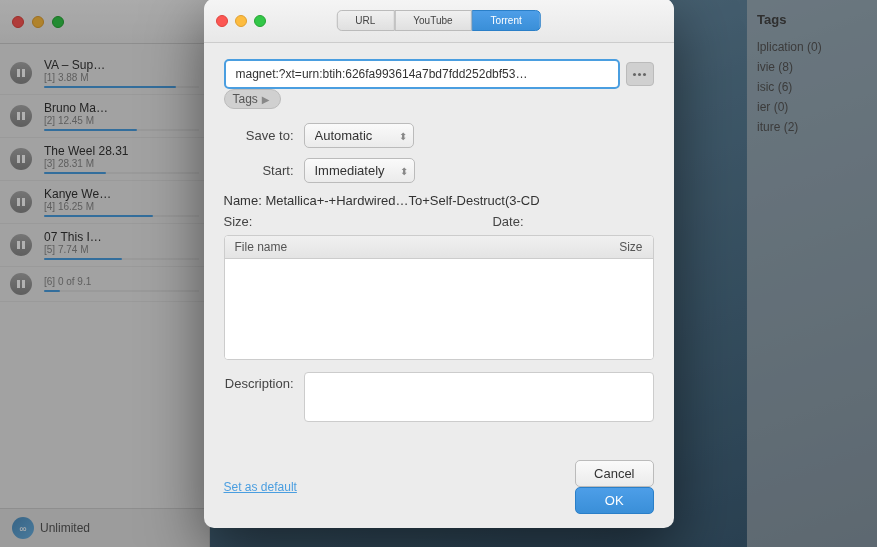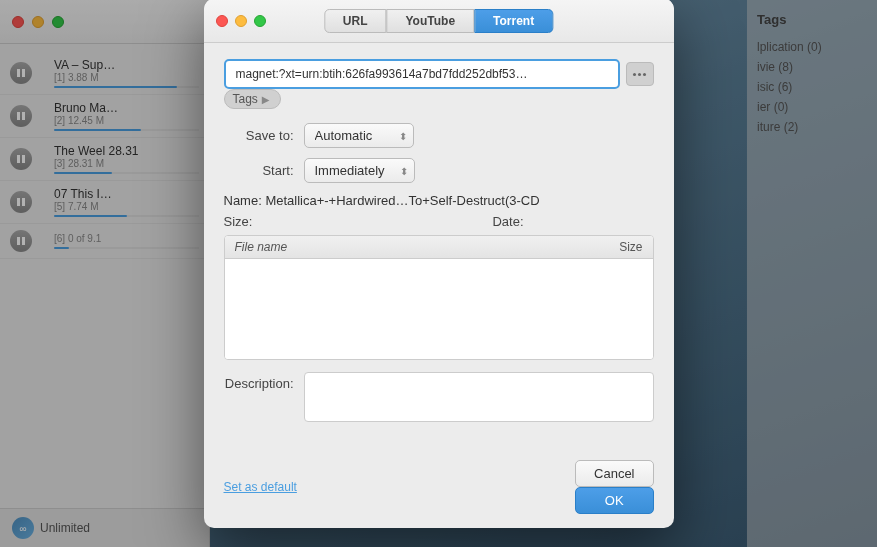--- a/index.html
+++ b/index.html
@@ -54,21 +54,21 @@
 
     .sidebar-list {
       padding-top: 8px;
     }
 
     .sidebar-item {
       display: flex;
       align-items: center;
       padding: 6px 10px;
       border-bottom: 1px solid #ddd;
-      gap: 22px;
+      gap: 12px;
       position: relative;
     }
 
     .pause-btn {
       width: 22px;
       height: 22px;
       border-radius: 50%;
       background: linear-gradient(to bottom, #a8a8a8, #888);
       border: none;
       display: flex;
@@ -214,26 +214,25 @@
       display: flex;
       align-items: center;
       gap: 0;
       position: absolute;
       left: 50%;
       transform: translateX(-50%);
     }
 
     .modal-tab {
       padding: 4px 18px;
-      font-size: 12px;
+      font-size: 10px;
       border: 1px solid #bbb;
       background: linear-gradient(to bottom, #f0f0f0, #e0e0e0);
       color: #444;
       cursor: pointer;
-      font-weight: bold;
     }
 
     .modal-tab:first-child {
       border-radius: 5px 0 0 5px;
     }
 
     .modal-tab:last-child {
       border-radius: 0 5px 5px 0;
     }
 
@@ -381,21 +380,20 @@
       display: flex;
       background: linear-gradient(to bottom, #f0f0f0, #e4e4e4);
       border-bottom: 1px solid #ccc;
       padding: 4px 10px;
     }
 
     .file-col-name {
       flex: 1;
       font-size: 12px;
       color: #555;
-      font-style: italic;
     }
 
     .file-col-size {
       width: 80px;
       text-align: right;
       font-size: 12px;
       color: #555;
     }
 
     .file-table-body {
@@ -518,20 +516,35 @@
         <span class="pause-icon">
             <span class="pause-bar"></span>
             <span class="pause-bar"></span>
           </span>
       </button>
       <div class="item-info">
         <div class="item-name">The Weel 28.31</div>
         <div class="item-meta">[3] 28.31 M</div>
         <div class="item-progress">
             <div class="item-progress-fill" style="width:40%"></div>
+          </div>
+      </div>
+    </div>
+    <div class="sidebar-item">
+      <button class="pause-btn">
+        <span class="pause-icon">
+            <span class="pause-bar"></span>
+            <span class="pause-bar"></span>
+          </span>
+      </button>
+      <div class="item-info">
+        <div class="item-name">Kanye We…</div>
+        <div class="item-meta">[4] 16.25 M</div>
+        <div class="item-progress">
+            <div class="item-progress-fill" style="width:70%"></div>
           </div>
       </div>
     </div>
     <div class="sidebar-item">
       <button class="pause-btn">
         <span class="pause-icon">
             <span class="pause-bar"></span>
             <span class="pause-bar"></span>
           </span>
       </button>

